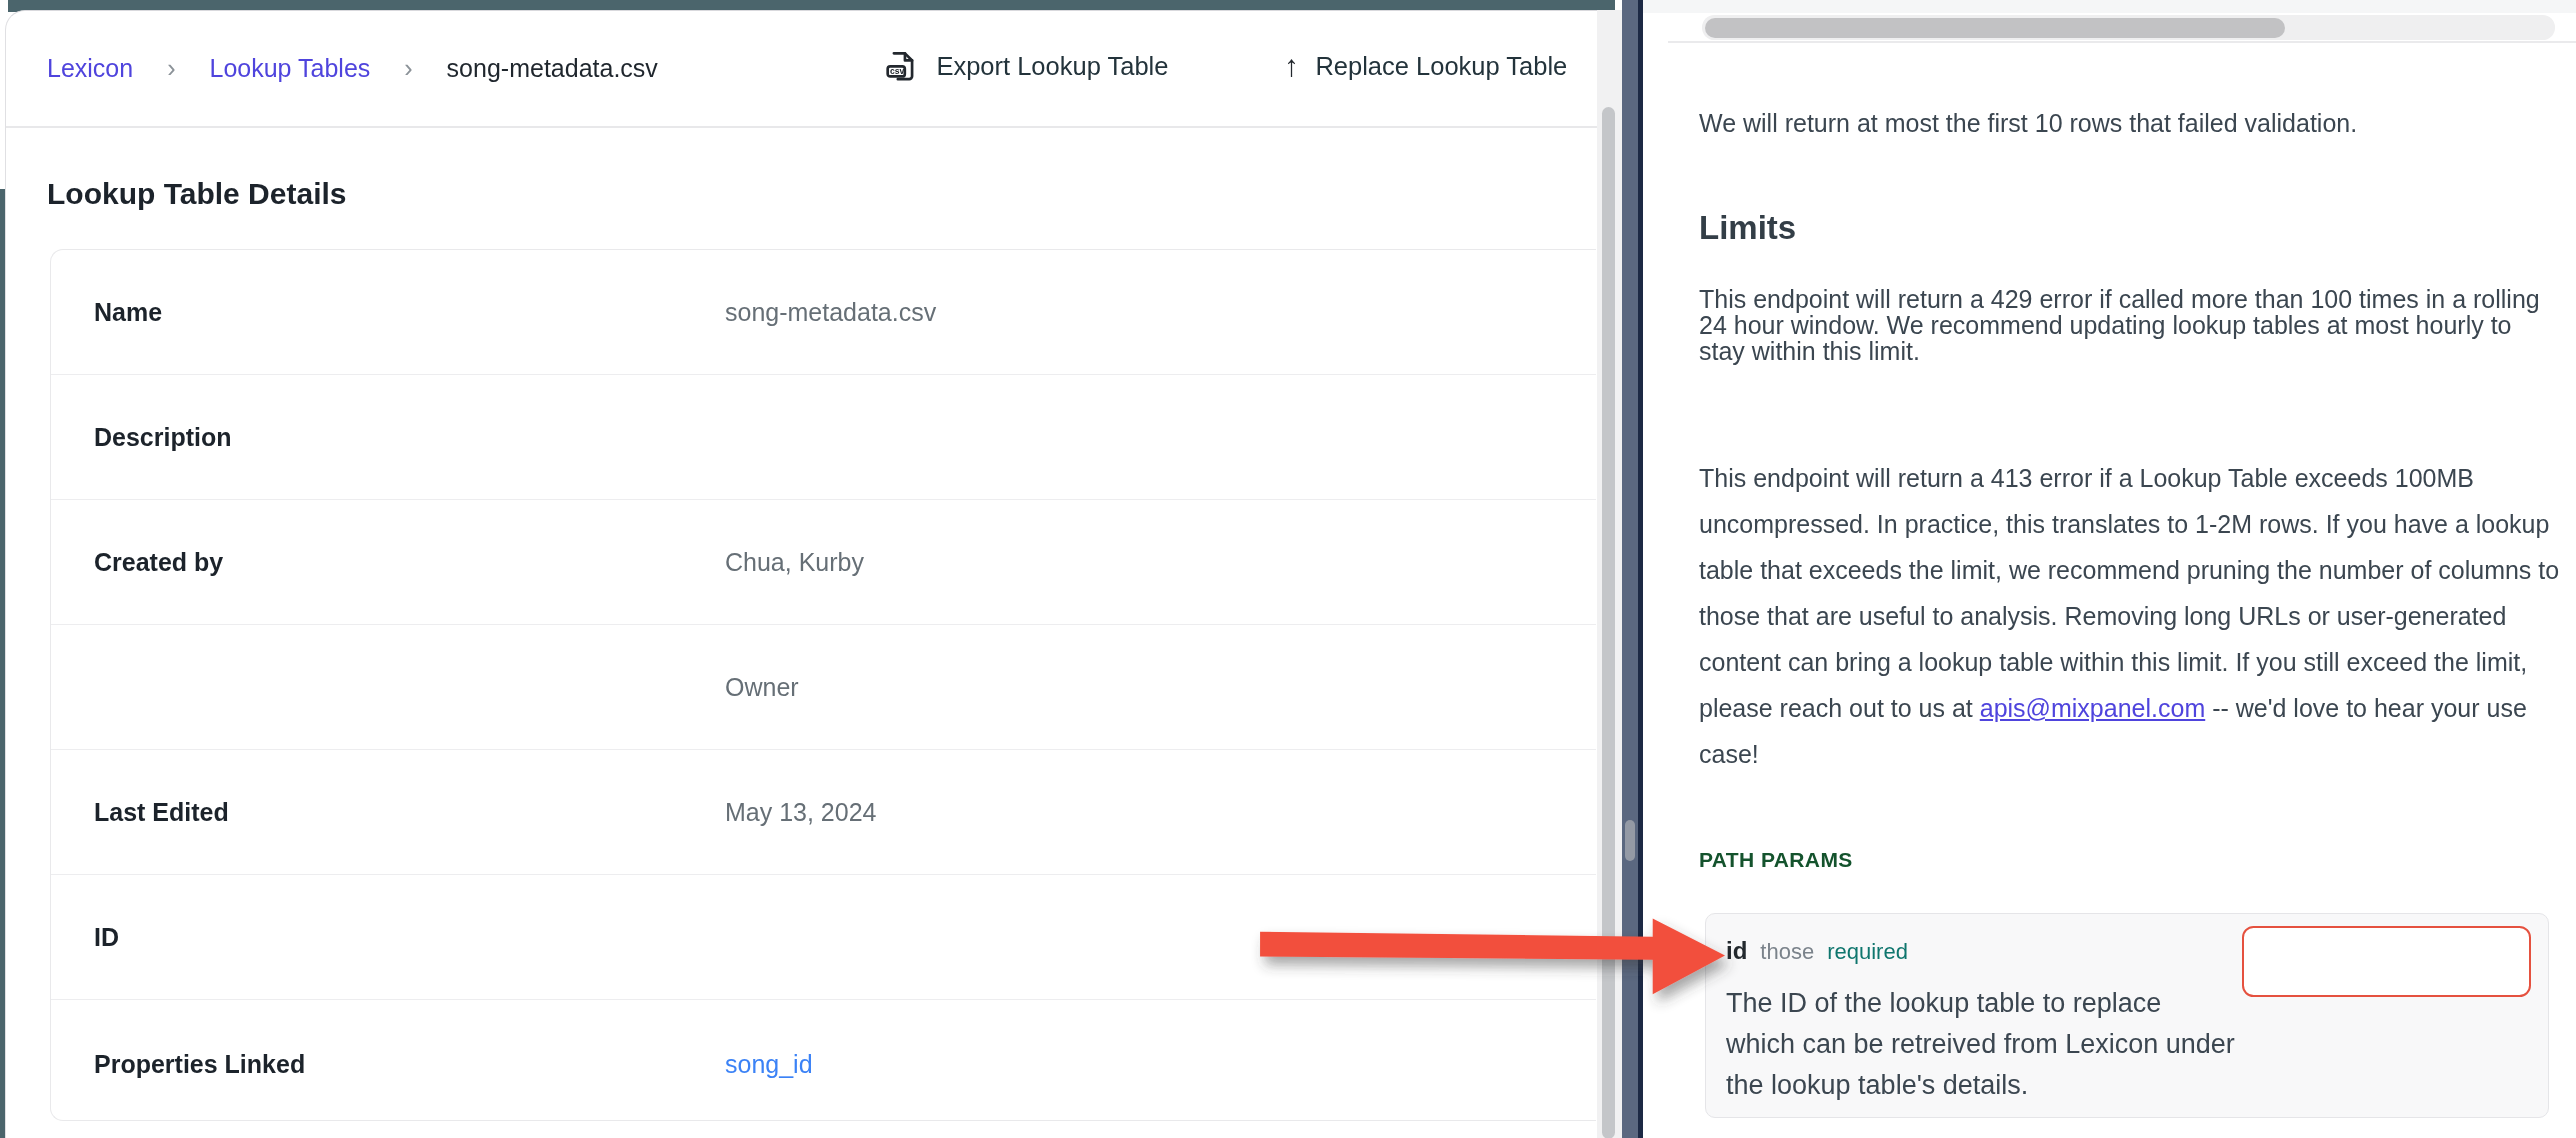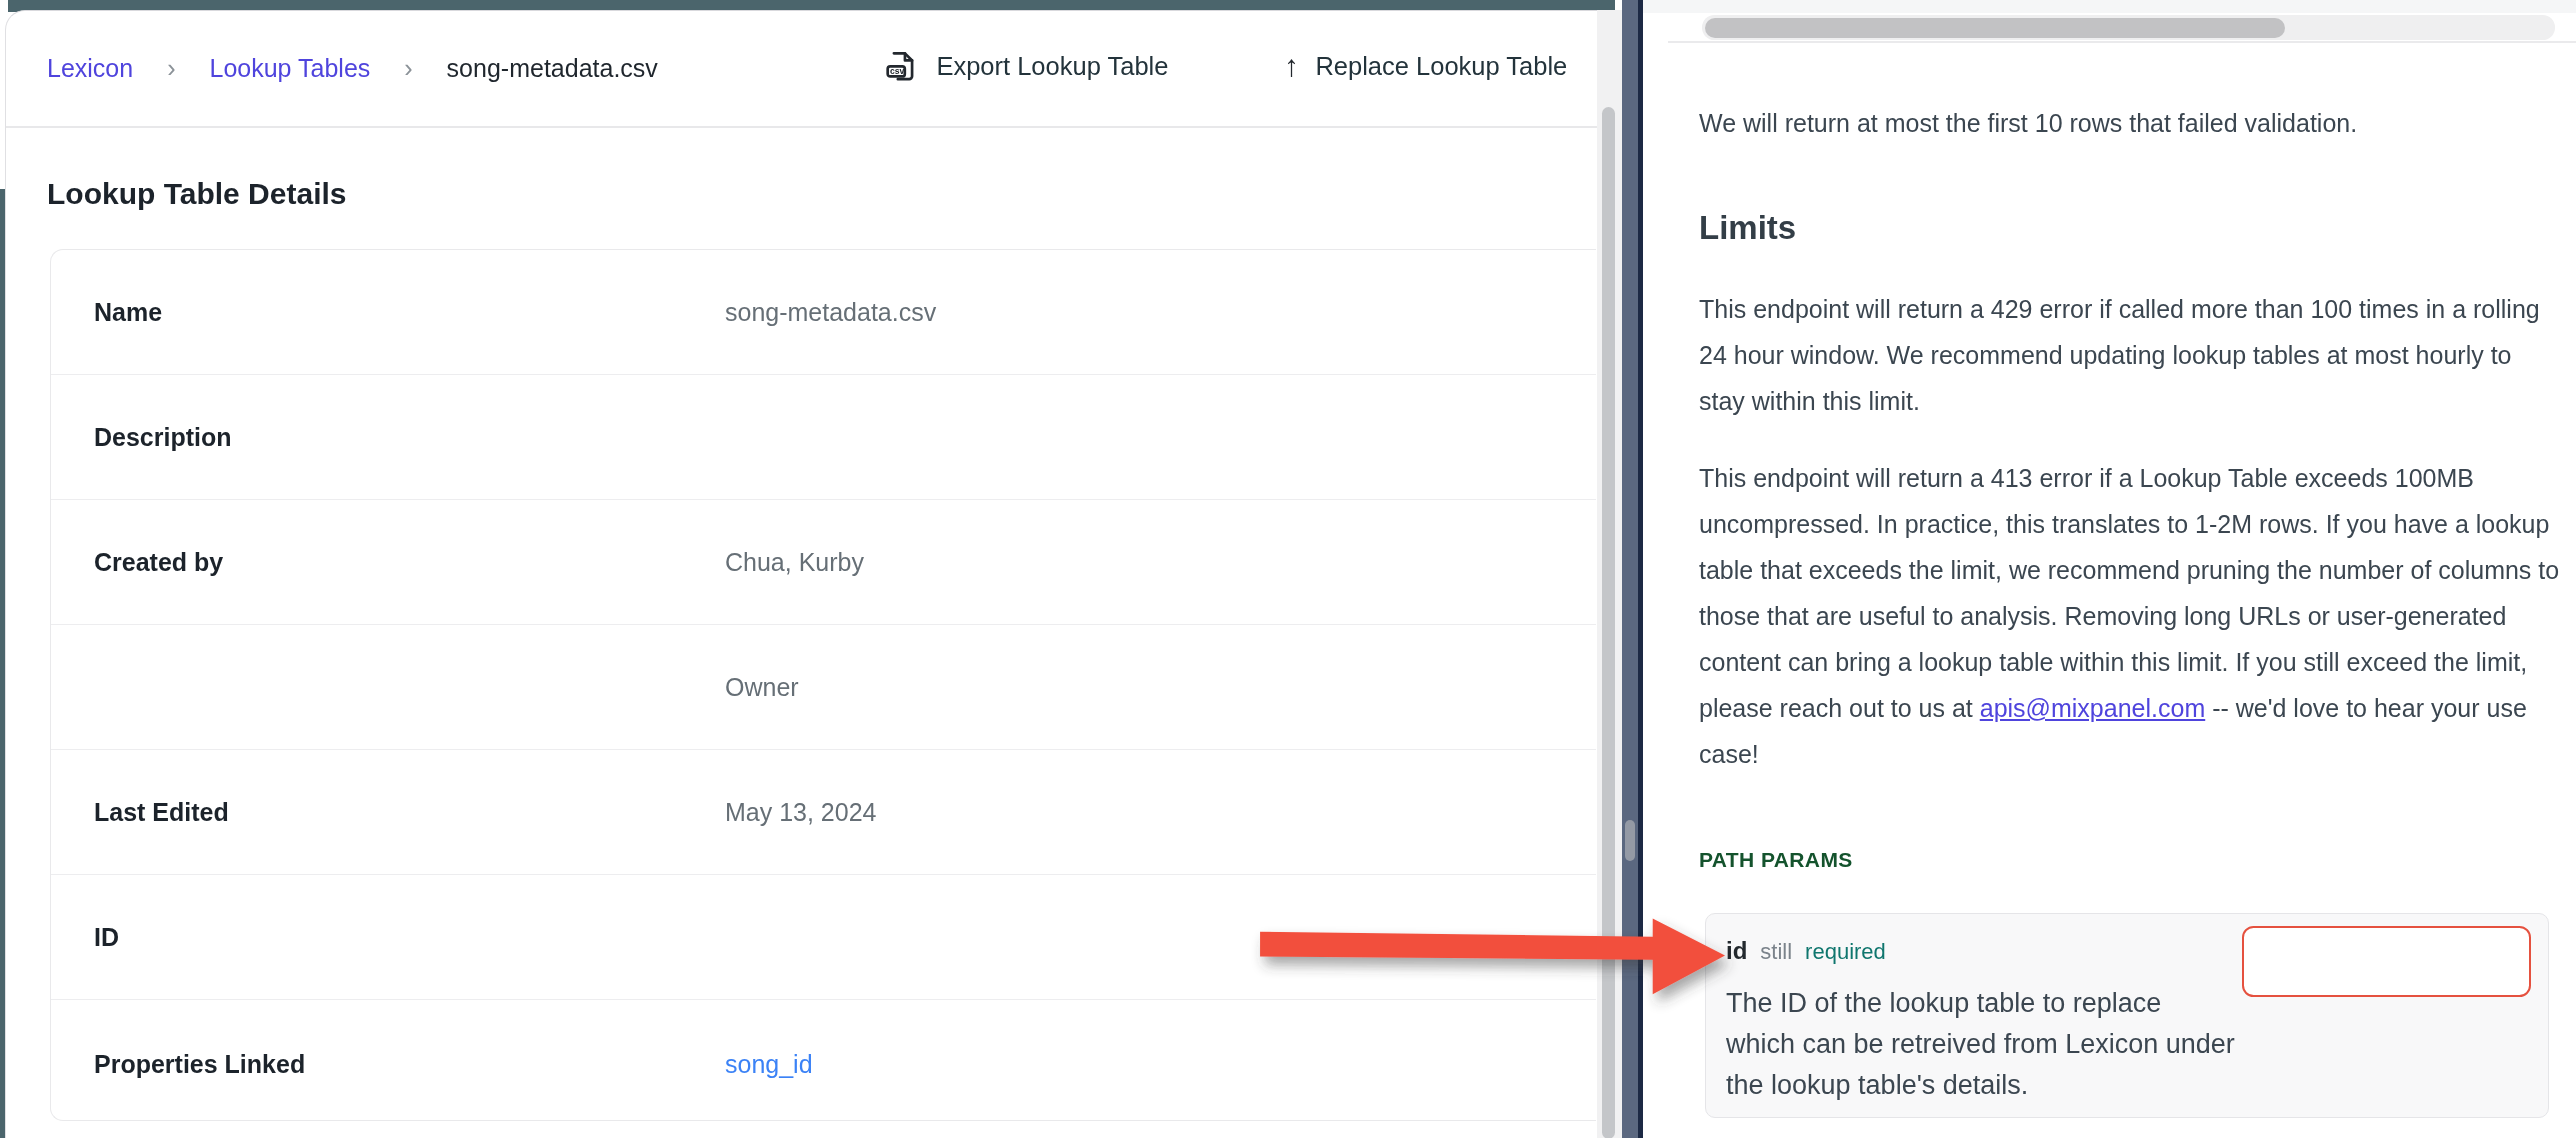--- a/index.html
+++ b/index.html
@@ -55,21 +55,21 @@
   
   .docs{position:absolute;left:1643px;top:0;width:933px;height:1139px;background:#ffffff;}
   .docs-topstrip{position:absolute;left:0;top:0;width:933px;height:13px;background:#f5f6f7;}
   .h-track{position:absolute;left:59px;top:15px;width:853px;height:25px;background:#efeff0;border-radius:12.3px;}
   .h-thumb{position:absolute;left:3.3px;top:2.5px;width:580px;height:20px;background:#c2c2c4;border-radius:10px;}
   .docs-divider{position:absolute;left:25px;top:41px;width:909px;height:1.6px;background:#eaeaec;}
 
   .docs-body{position:absolute;left:56px;top:0;width:861px;color:#3b4650;}
   .intro-line{position:absolute;top:100px;width:861px;font-size:25px;line-height:46px;}
   .limits-h{position:absolute;top:209px;font-size:33px;font-weight:600;color:#333e47;}
-  .para1{position:absolute;top:286px;width:861px;font-size:25px;line-height:46px;}
+  .para1{position:absolute;top:286px;width:861px;font-size:25px;line-height:26px;}
   .para2{position:absolute;top:455px;width:861px;font-size:25px;line-height:46px;}
   .doc-link{color:#4f44dd;text-decoration:underline;cursor:pointer;}
   .pathparams{position:absolute;top:848px;font-size:21px;font-weight:700;letter-spacing:0.4px;color:#14532d;}
 
   .param-card{position:absolute;left:62px;top:913px;width:844px;height:205px;background:#f8f8f9;
               border:1.6px solid #e5e5e8;border-radius:10px;box-sizing:border-box;}
   .param-head{position:absolute;left:20px;top:23px;display:flex;align-items:baseline;gap:13px;white-space:nowrap;}
   .param-name{font-size:24px;font-weight:700;color:#23292e;}
   .param-type{font-size:22px;color:#7b838b;}
   .param-req{font-size:22px;color:#0f766e;}
@@ -171,21 +171,21 @@
       <p class="para1" style="margin:0">This endpoint will return a 429 error if called more than 100 times in a rolling 24 hour window. We recommend updating lookup tables at most hourly to stay within this limit.</p>
       <p class="para2" style="margin:0">
         <span>This endpoint will return a 413 error if a Lookup Table exceeds 100MB uncompressed. In practice, this translates to 1-2M rows. If you have a lookup table that exceeds the limit, we recommend pruning the number of columns to those that are useful to analysis. Removing long URLs or user-generated content can bring a lookup table within this limit. If you still exceed the limit, please reach out to us at </span><a class="doc-link">apis@mixpanel.com</a><span> -- we'd love to hear your use case!</span>
       </p>
       <div class="pathparams">PATH PARAMS</div>
     </div>
 
     <div class="param-card">
       <div class="param-head">
         <span class="param-name">id</span>
-        <span class="param-type">still</span>
+        <span class="param-type">those</span>
         <span class="param-req">required</span>
       </div>
       <input class="param-input" type="text" value="" style="">
       <div class="param-desc">The ID of the lookup table to replace which can be retreived from Lexicon under the lookup table's details.</div>
     </div>
   </div>
 
   <svg class="arrow-svg" viewBox="0 0 3136 1386">
     <defs>
       <filter id="ashadow" x="-20%" y="-40%" width="140%" height="200%">

